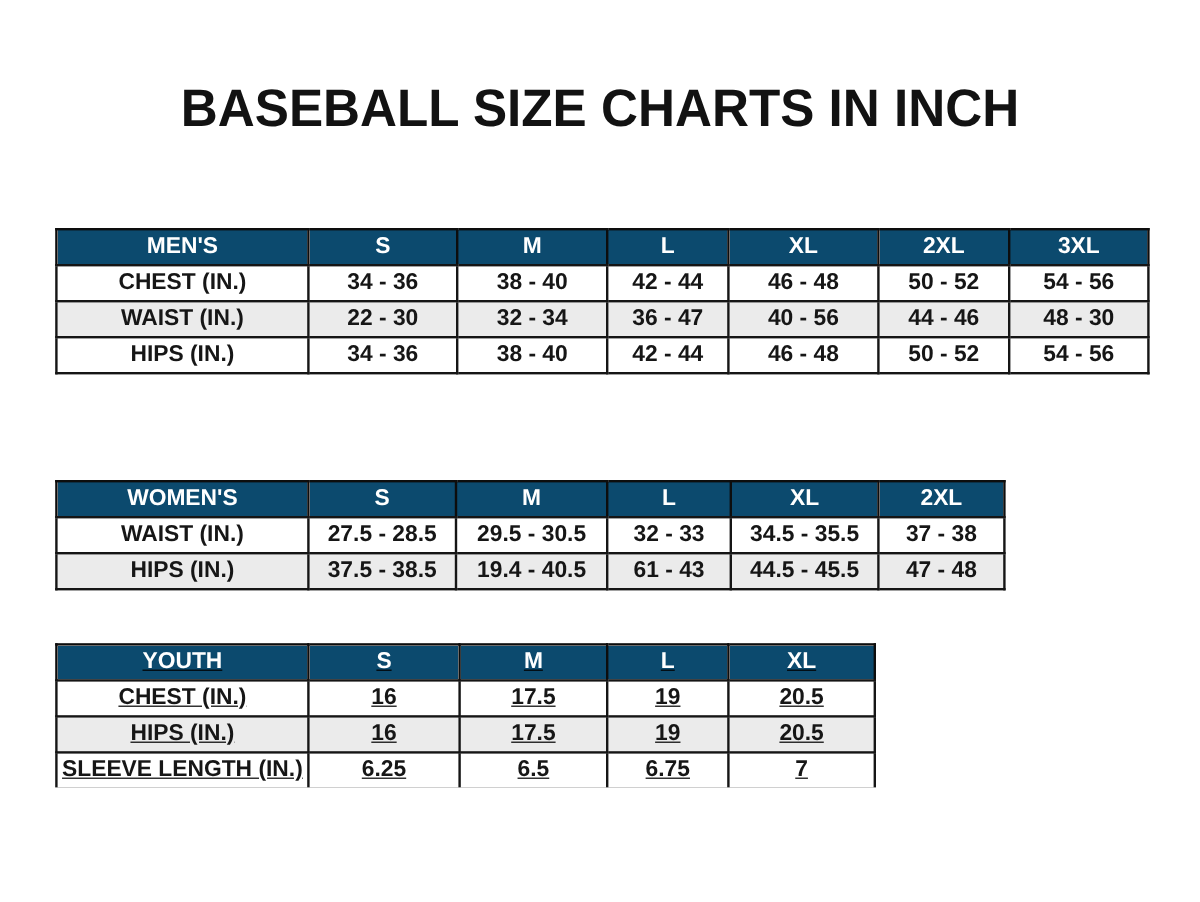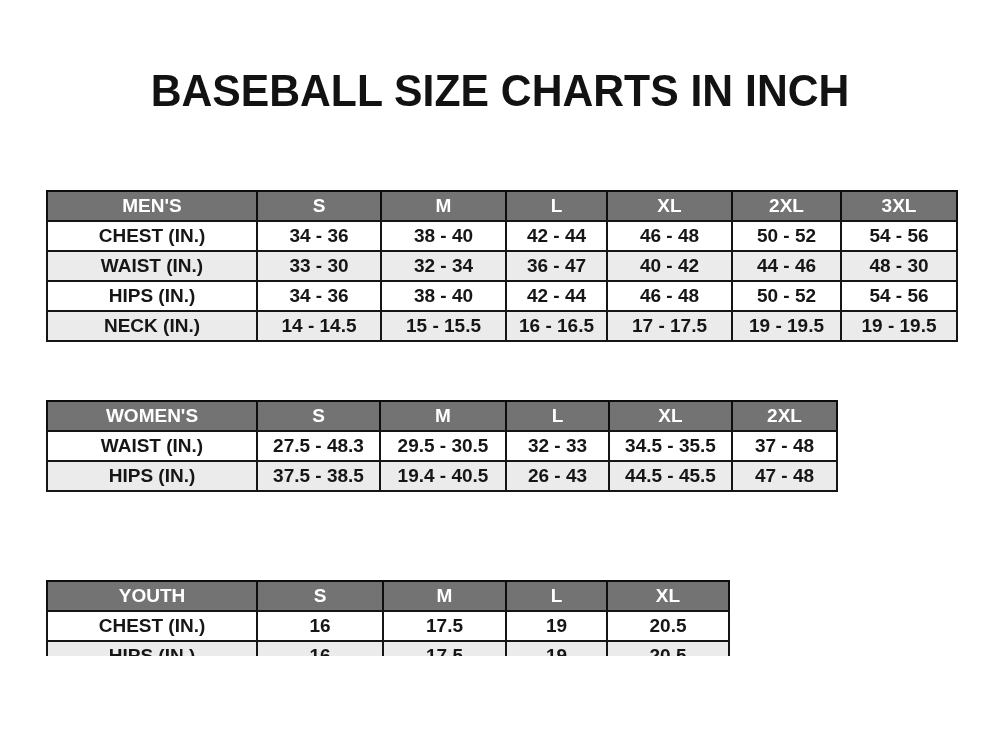--- a/index.html
+++ b/index.html
@@ -41,30 +41,30 @@
     font-weight: 700;
     font-size: 19px;
     color: #161616;
     padding: 0 2px;
     height: 30px;
     line-height: 28px;
     white-space: nowrap;
     overflow: hidden;
   }
   .size-table thead th {
-    background: #737373;
+    background: #0c4a6e;
     color: #ffffff;
     height: 29px;
     border-color: #0d0d0d;
     border-bottom-color: #151515;
   }
   .size-table tbody tr:nth-child(even) td { background: #ebebeb; }
   #mens   { top: 190px; left: 46px; width: 910px; }
   #womens { top: 400px; left: 46px; width: 790px; padding-left: 12px; }
-  #youth  { top: 580px; left: 46px; width: 682px; }
+  #youth  { top: 536px; left: 46px; width: 682px; text-decoration: underline; }
 </style>
 </head>
 <body>
 
 <div class="page">
 
   <h1 class="title">BASEBALL SIZE CHARTS IN INCH</h1>
 
   <table id="mens" class="size-table">
     <colgroup>
@@ -92,44 +92,35 @@
         <td>CHEST (IN.)</td>
         <td>34 - 36</td>
         <td>38 - 40</td>
         <td>42 - 44</td>
         <td>46 - 48</td>
         <td>50 - 52</td>
         <td>54 - 56</td>
       </tr>
       <tr>
         <td>WAIST (IN.)</td>
-        <td>33 - 30</td>
+        <td>22 - 30</td>
         <td>32 - 34</td>
         <td>36 - 47</td>
-        <td>40 - 42</td>
+        <td>40 - 56</td>
         <td>44 - 46</td>
         <td>48 - 30</td>
       </tr>
       <tr>
         <td>HIPS (IN.)</td>
         <td>34 - 36</td>
         <td>38 - 40</td>
         <td>42 - 44</td>
         <td>46 - 48</td>
         <td>50 - 52</td>
         <td>54 - 56</td>
-      </tr>
-      <tr>
-        <td>NECK (IN.)</td>
-        <td>14 - 14.5</td>
-        <td>15 - 15.5</td>
-        <td>16 - 16.5</td>
-        <td>17 - 17.5</td>
-        <td>19 - 19.5</td>
-        <td>19 - 19.5</td>
       </tr>
     </tbody>
   </table>
 
   <table id="womens" class="size-table">
     <colgroup>
       <col style="width:210px">
         <col style="width:123px">
         <col style="width:126px">
         <col style="width:103px">
@@ -142,31 +133,31 @@
         <th>S</th>
         <th>M</th>
         <th>L</th>
         <th>XL</th>
         <th>2XL</th>
       </tr>
     </thead>
     <tbody>
       <tr>
         <td>WAIST (IN.)</td>
-        <td>27.5 - 48.3</td>
+        <td>27.5 - 28.5</td>
         <td>29.5 - 30.5</td>
         <td>32 - 33</td>
         <td>34.5 - 35.5</td>
-        <td>37 - 48</td>
+        <td>37 - 38</td>
       </tr>
       <tr>
         <td>HIPS (IN.)</td>
         <td>37.5 - 38.5</td>
         <td>19.4 - 40.5</td>
-        <td>26 - 43</td>
+        <td>61 - 43</td>
         <td>44.5 - 45.5</td>
         <td>47 - 48</td>
       </tr>
     </tbody>
   </table>
 
   <table id="youth" class="size-table">
     <colgroup>
       <col style="width:210px">
         <col style="width:126px">
@@ -191,16 +182,23 @@
         <td>19</td>
         <td>20.5</td>
       </tr>
       <tr>
         <td>HIPS (IN.)</td>
         <td>16</td>
         <td>17.5</td>
         <td>19</td>
         <td>20.5</td>
       </tr>
+      <tr>
+        <td>SLEEVE LENGTH (IN.)</td>
+        <td>6.25</td>
+        <td>6.5</td>
+        <td>6.75</td>
+        <td>7</td>
+      </tr>
     </tbody>
   </table>
 
 </div>
 
 </body></html>

